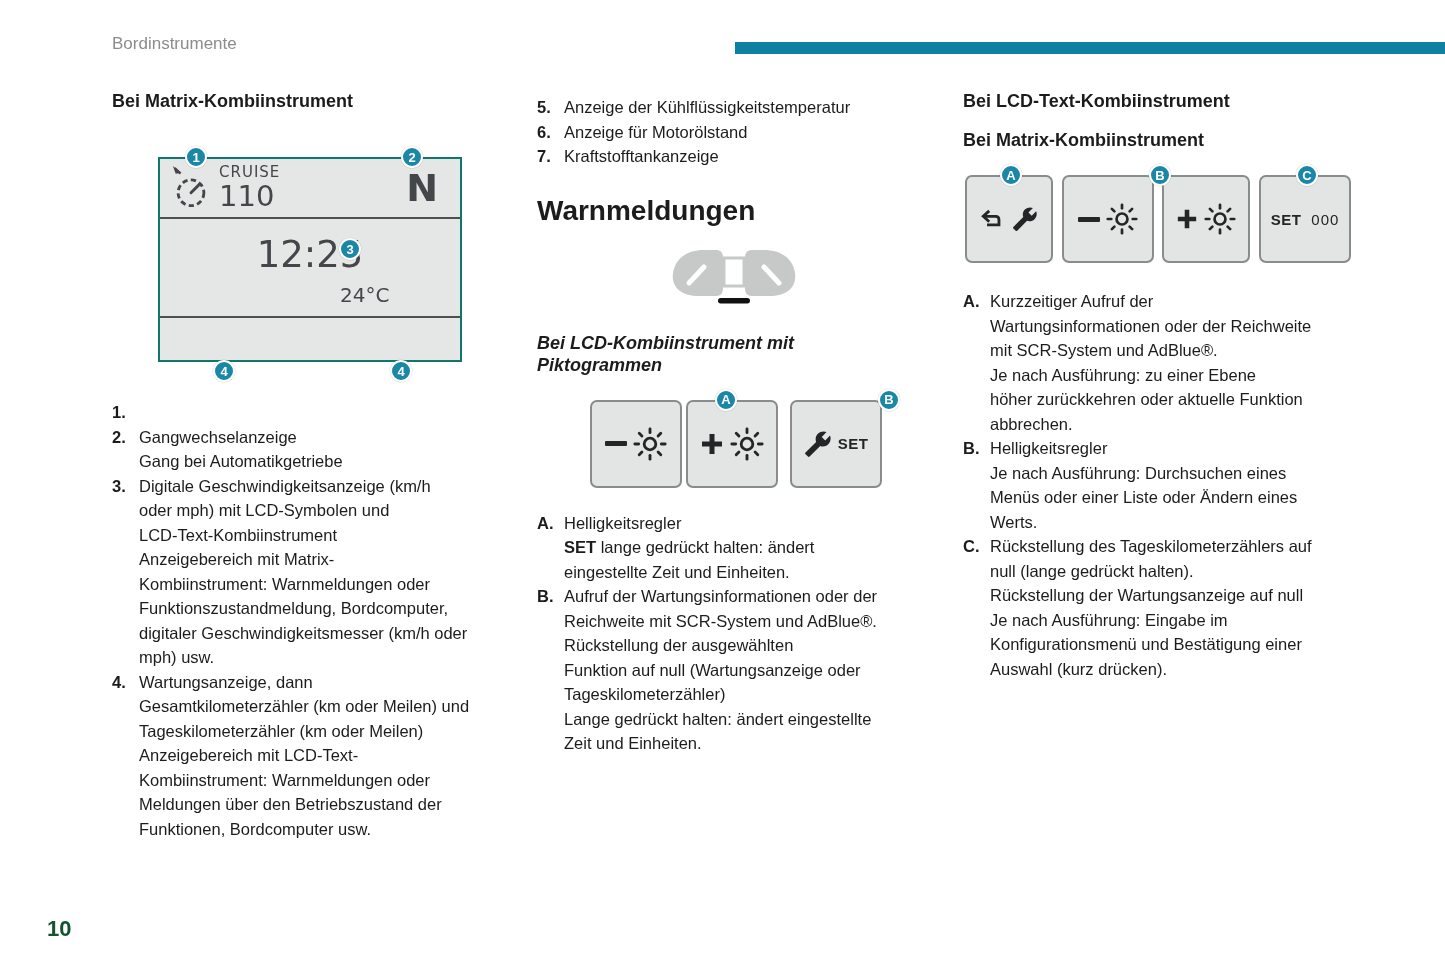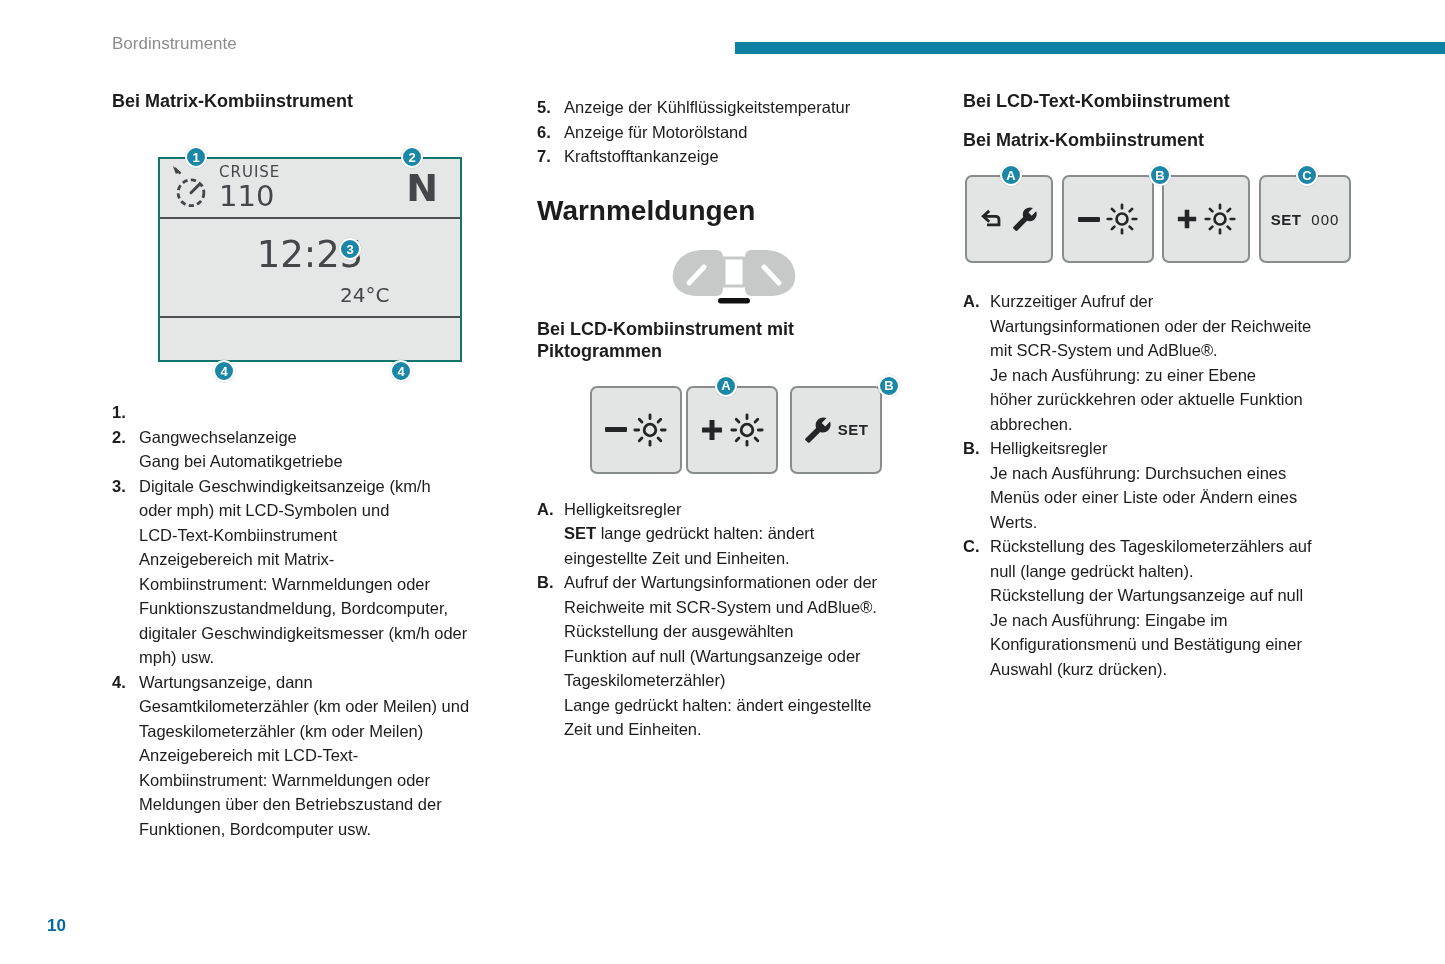--- a/index.html
+++ b/index.html
@@ -3,21 +3,21 @@
 <meta charset="utf-8">
 <style>
   * { box-sizing: border-box; }
   html,body { margin:0; padding:0; background:#fff; }
   .page {
     position:relative; width:1445px; height:964px; background:#ffffff;
     font-family:"Liberation Sans", sans-serif; color:#1c1c1c; overflow:hidden;
   }
   .doc-header { position:absolute; left:112px; top:34px; font-size:17px; color:#8c8c8c; }
   .top-bar { position:absolute; left:735px; top:42px; width:710px; height:12px; background:#0f80a2; }
-  .page-num { position:absolute; left:47px; top:916px; font-size:17px; font-weight:bold; color:#0369a1; }
+  .page-num { position:absolute; left:47px; top:916px; font-size:22px; font-weight:bold; color:#14532d; }
 
   .col { position:absolute; top:90px; }
   .col-left   { left:112px; width:402px; }
   .col-middle { left:537px; width:412px; }
   .col-right  { left:963px; width:400px; }
 
   .sec-h { font-size:18px; font-weight:bold; margin:0; line-height:22px; white-space:pre-line; }
   .big-h { font-size:28px; font-weight:bold; margin:26px 0 0 0; line-height:32px; }
 
   .num-list { margin-top:0; }
@@ -164,21 +164,21 @@
       <svg width="132" height="60" viewBox="0 0 132 60">
         <path d="M36 5 C17 5 7 15 5 28 C3 42 13 51 31 51 L48 51 C53 51 55 48 55 43 L55 13 C55 8 53 5 48 5 Z" fill="#c7c8c8"></path>
         <path d="M96 5 C115 5 125 15 127 28 C129 42 119 51 101 51 L84 51 C79 51 77 48 77 43 L77 13 C77 8 79 5 84 5 Z" fill="#c7c8c8"></path>
         <rect x="56" y="13" width="20" height="28" fill="#ffffff" stroke="#c7c8c8" stroke-width="3"></rect>
         <line x1="21" y1="38" x2="36" y2="22" stroke="#ffffff" stroke-width="5" stroke-linecap="round"></line>
         <line x1="111" y1="38" x2="96" y2="22" stroke="#ffffff" stroke-width="5" stroke-linecap="round"></line>
         <rect x="50" y="53" width="32" height="5.5" rx="2.7" fill="#111111"></rect>
       </svg>
     </div>
 
-    <h3 class="sec-h" style="margin-top:9px;">Bei LCD-Kombiinstrument mit
+    <h3 class="sec-h" style="margin-top:23px;font-style:italic;">Bei LCD-Kombiinstrument mit
 Piktogrammen</h3>
 
     <div class="keys" style="margin-top:24px; margin-left:53px;">
       <div class="key">
         <span class="glyph-minus"></span>
         <span class="icon">
           <svg width="34" height="34" viewBox="0 0 24 24">
             <circle cx="12" cy="12" r="4.1" fill="none" stroke="#232626" stroke-width="2"></circle>
             <g stroke="#232626" stroke-width="2" stroke-linecap="round">
               <line x1="12" y1="1.3" x2="12" y2="4"></line>

